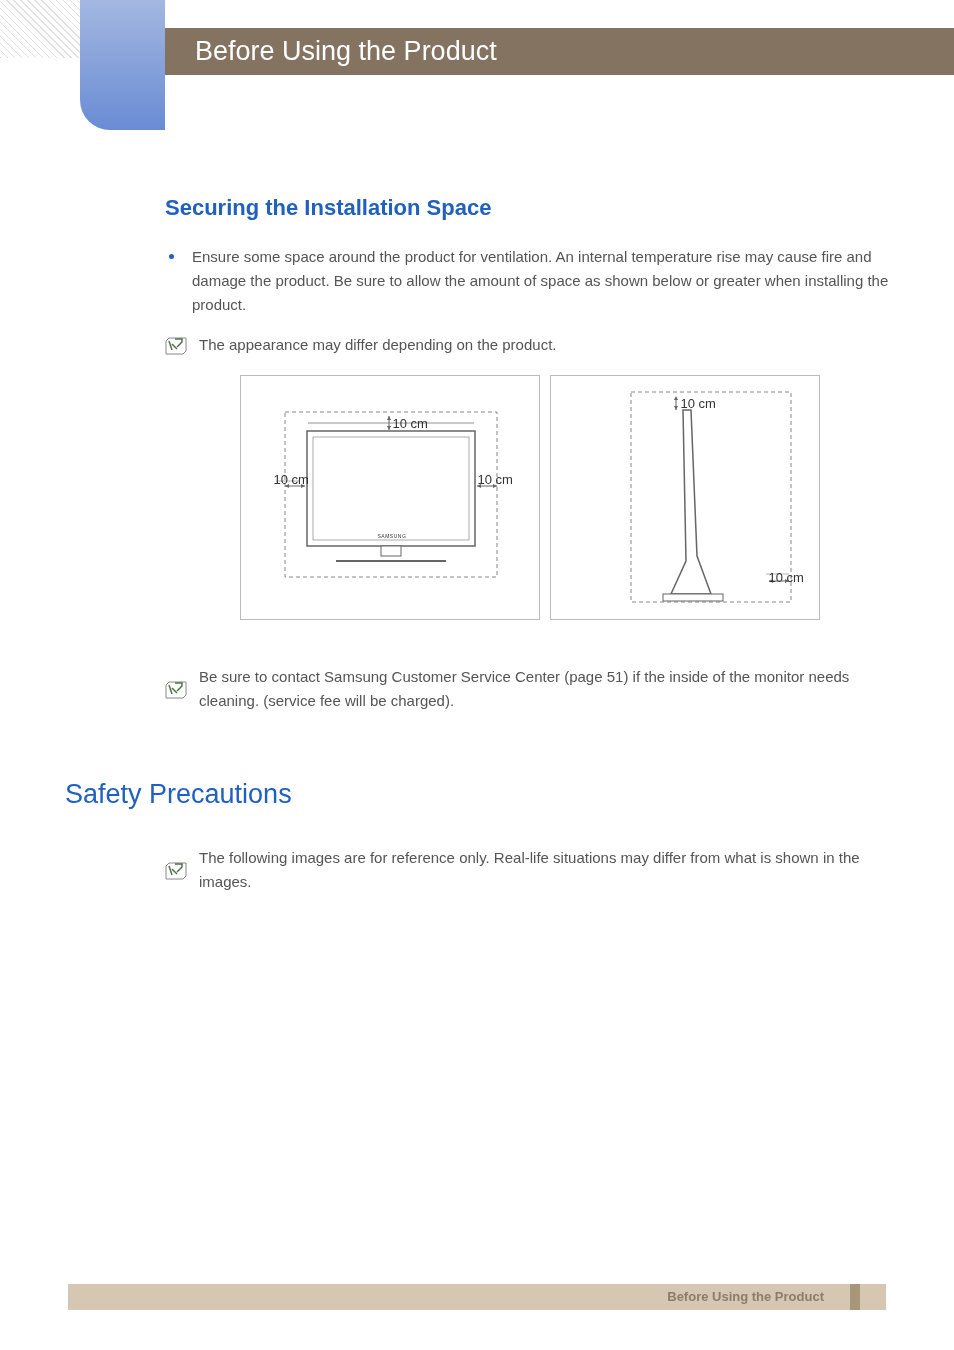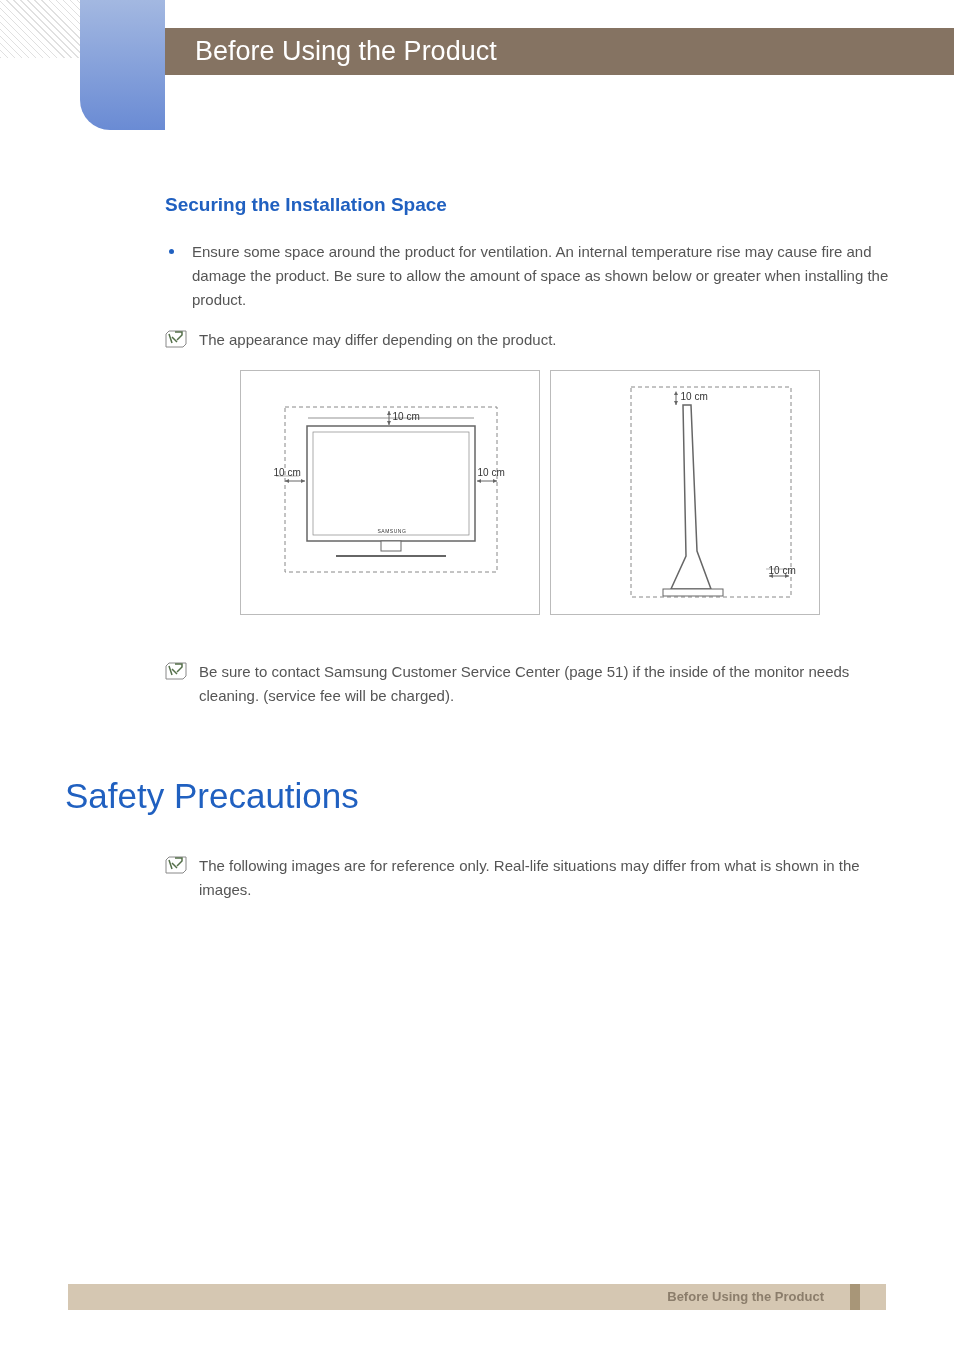--- a/index.html
+++ b/index.html
@@ -45,38 +45,38 @@
     opacity: 0.6;
   }
   .content {
     position: absolute;
     top: 190px;
     left: 165px;
     right: 60px;
   }
   .subhead {
     color: #2060c0;
-    font-size: 19px;
+    font-size: 22px;
     font-weight: bold;
     margin-bottom: 20px;
   }
   .bullet-row {
     display: flex;
     margin-bottom: 10px;
   }
   .bullet-dot {
     width: 5px; height: 5px;
     background: #2060c0;
     border-radius: 50%;
     margin: 9px 18px 0 4px;
     flex-shrink: 0;
   }
   .note-row {
     display: flex;
-    align-items: flex-start;
+    align-items: center;
     margin-top: 16px;
     margin-bottom: 12px;
   }
   .note-icon {
     width: 22px; height: 18px;
     flex-shrink: 0;
     margin-right: 12px;
     margin-top: 2px;
   }
   .note-icon svg { width: 22px; height: 18px; }
@@ -86,28 +86,28 @@
     gap: 10px;
     margin: 18px 0 45px;
   }
   .diagram-box {
     border: 1px solid #bbb;
     position: relative;
   }
   .d1 { width: 300px; height: 245px; }
   .d2 { width: 270px; height: 245px; }
   .label-tiny {
-    font-size: 10px;
+    font-size: 13px;
     color: #333;
     position: absolute;
   }
   .section2 { margin-top: 0px; }
   .h1 {
     color: #2060c0;
-    font-size: 35px;
+    font-size: 27px;
     font-weight: normal;
     margin: 60px 0 30px -100px;
   }
   .footer-bar {
     position: absolute;
     bottom: 40px;
     left: 68px;
     right: 68px;
     height: 26px;
     background: #d5c7b2;

